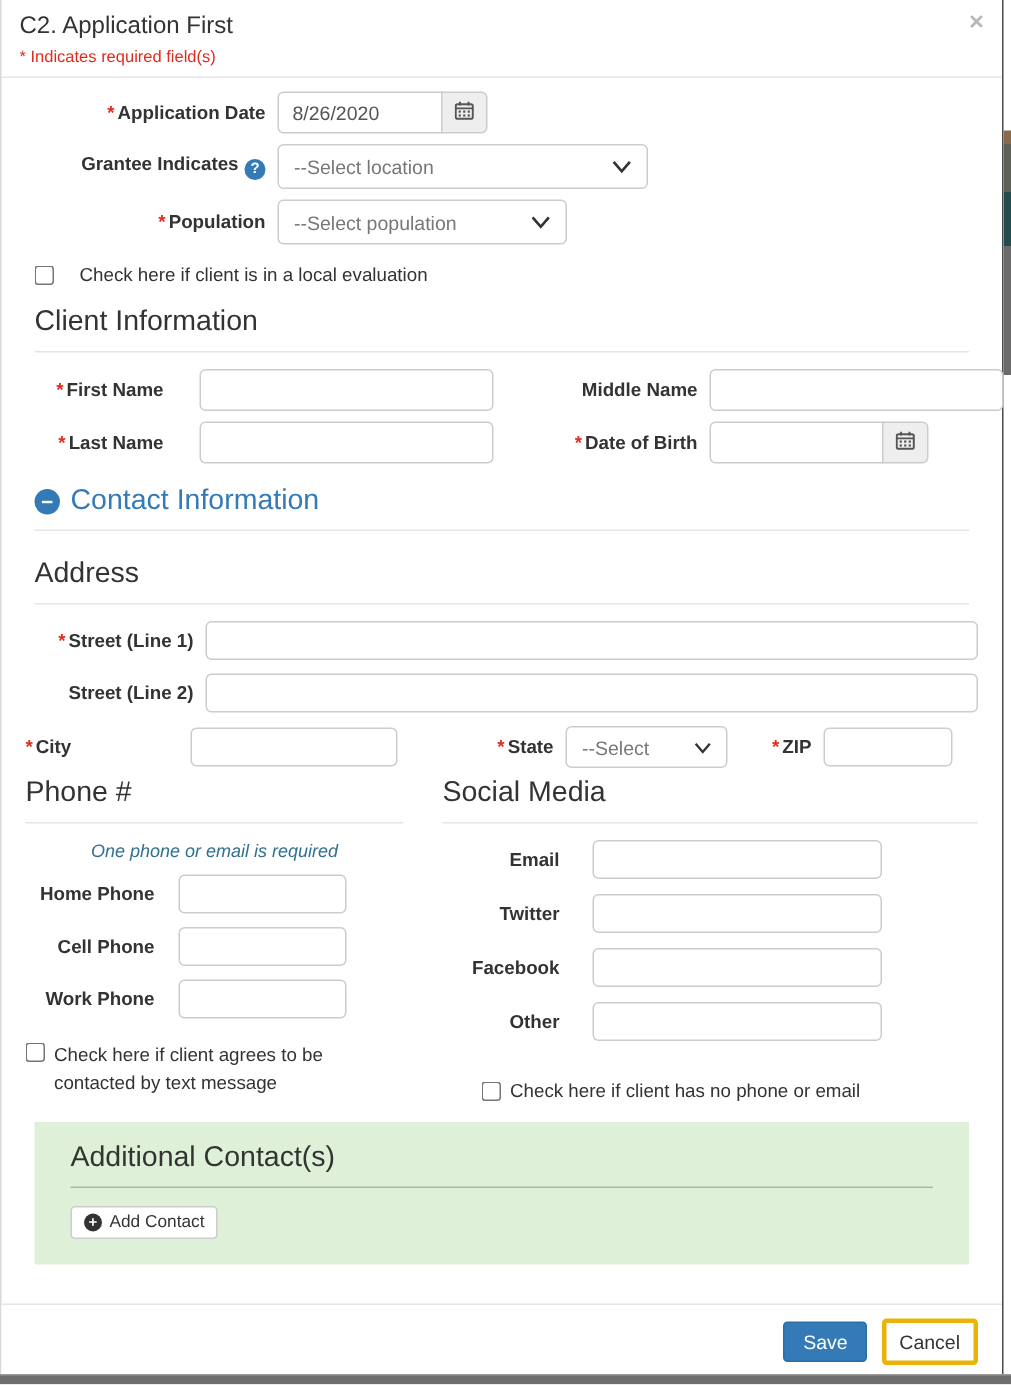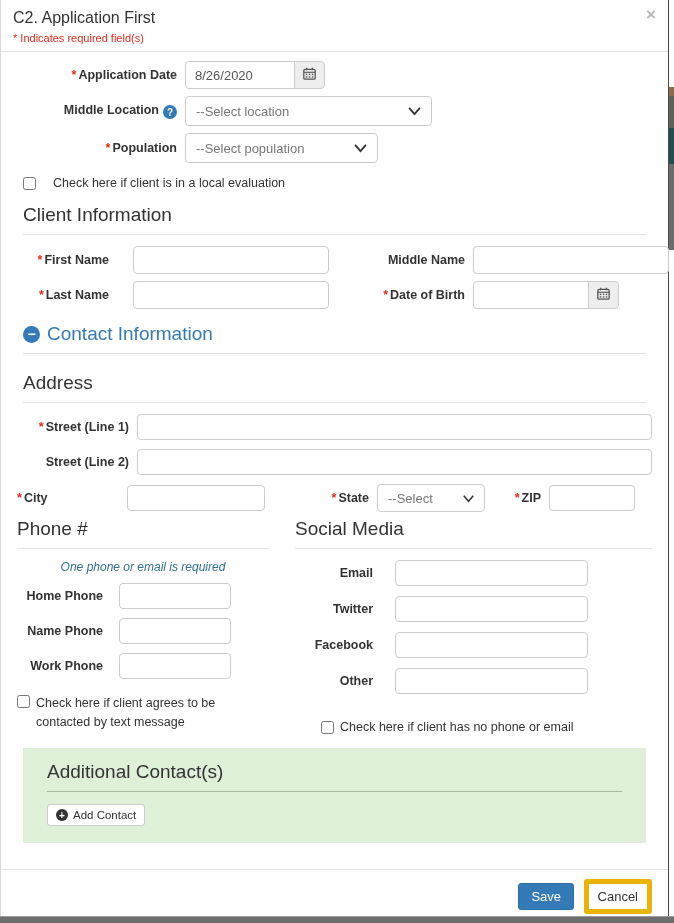--- a/index.html
+++ b/index.html
@@ -110,21 +110,21 @@
              font-size:11.5px; color:#333; display:inline-flex; align-items:center; gap:5px;
              cursor:pointer; font-family:inherit; }
   .plus-circle { display:inline-flex; width:12px; height:12px; border-radius:50%; background:#333;
                  color:#fff; font-size:10px; font-weight:bold; align-items:center; justify-content:center; }
 
   
   .modal-footer { position:absolute; left:0; right:0; bottom:0; height:47px;
                   border-top:1px solid #e5e5e5; padding:9px 16px; text-align:right; background:#fff; }
   .btn-save { background:#337ab7; color:#fff; border:1px solid #2e6da4; border-radius:3px;
               font-size:13px; padding:5px 12px; cursor:pointer; font-family:inherit; }
-  .btn-cancel { background:#fff; color:#333; border:5px solid #eab308; border-radius:3px;
+  .btn-cancel { background:#fff; color:#333; border:3px solid #eab308; border-radius:3px;
                 font-size:13px; padding:5px 9px; margin-left:5px; cursor:pointer; font-family:inherit; }
 </style>
 </head>
 <body>
 
 <div class="screen">
   <div class="edge-strip">
     <div class="edge-seg edge-brown"></div>
     <div class="edge-seg edge-olive"></div>
     <div class="edge-seg edge-teal"></div>
@@ -163,21 +163,21 @@
                     <rect x="10.8" y="11.4" width="1.8" height="1.8"></rect>
                 </g>
               </svg>
             </span>
           </button>
         </div>
       </div>
 
       <div class="frow">
         <div class="flabel lr w162">
-          <span>Middle Location</span><span class="qicon">?</span>
+          <span>Grantee Indicates</span><span class="qicon">?</span>
         </div>
         <div class="selectbox" style="width:247px;">
           <span>--Select location</span>
           <span>
             <svg width="13" height="9" viewBox="0 0 14 10">
                 <path d="M1 1 L7 8 L13 1" fill="none" stroke="#333" stroke-width="2"></path>
               </svg>
           </span>
         </div>
       </div>
@@ -295,21 +295,21 @@
 
       <div class="ps">
         <div class="ps-left">
           <h3 class="h-sec">Phone #</h3>
           <div class="ps-note">One phone or email is required</div>
           <div class="ps-row">
             <div class="flabel">Home Phone</div>
             <input class="txt sm" style="">
           </div>
           <div class="ps-row">
-            <div class="flabel">Name Phone</div>
+            <div class="flabel">Cell Phone</div>
             <input class="txt sm" style="">
           </div>
           <div class="ps-row">
             <div class="flabel">Work Phone</div>
             <input class="txt sm" style="">
           </div>
           <div class="checkrow ck-left">
             <input type="checkbox" style="">
             <span>Check here if client agrees to be contacted by text message</span>
           </div>

